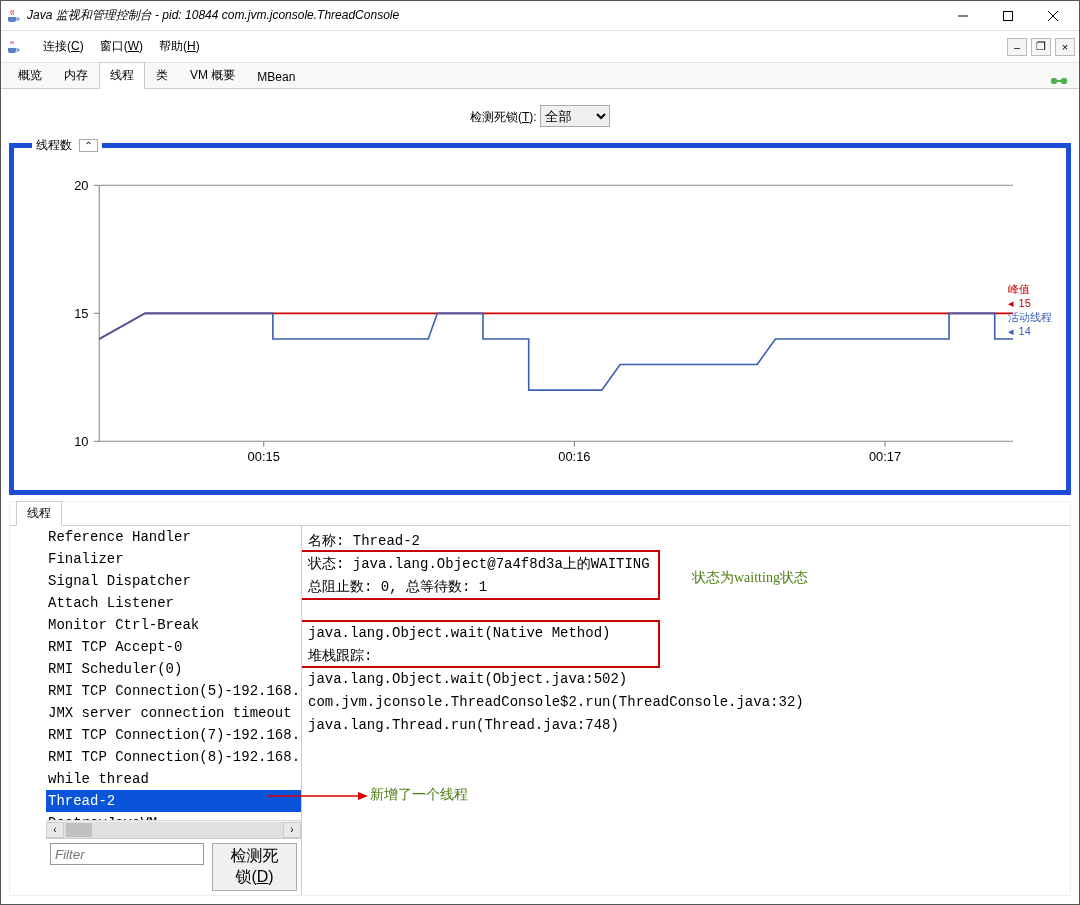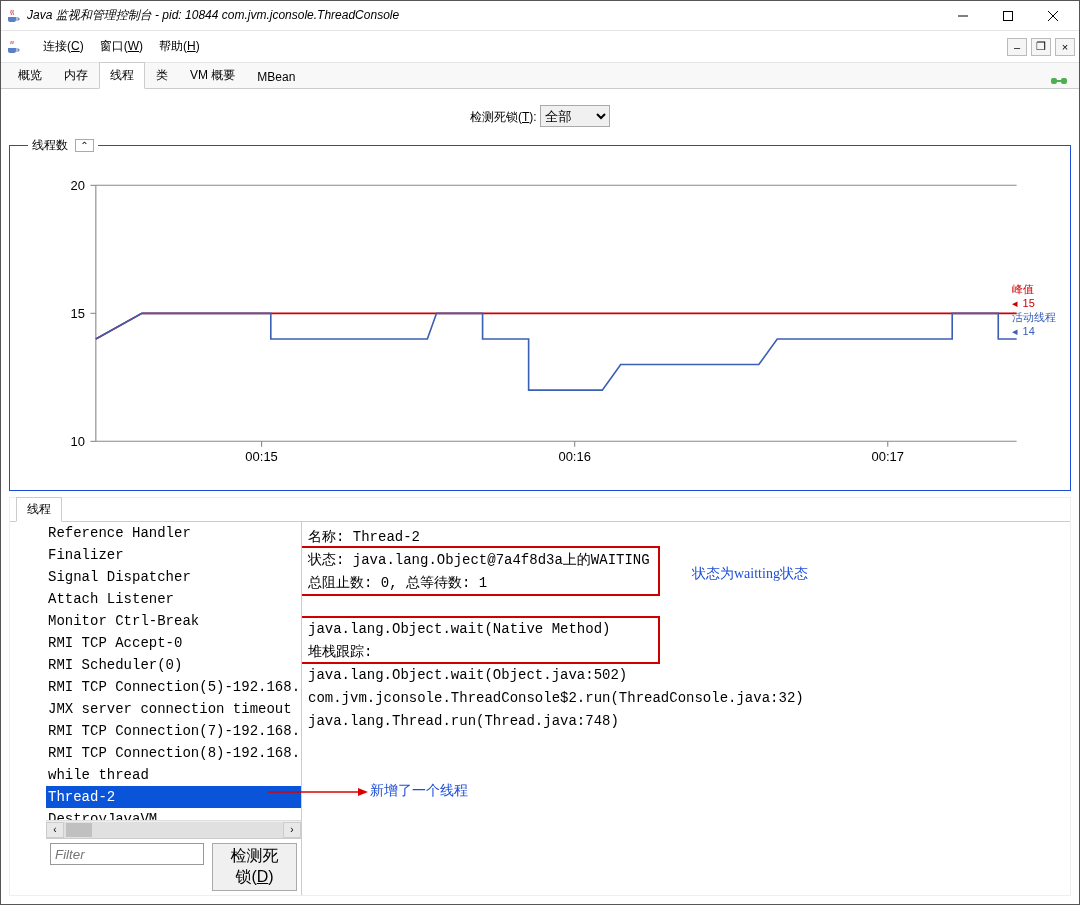--- a/index.html
+++ b/index.html
@@ -16,21 +16,21 @@
 .menu-item .u { text-decoration: underline; }
 .inner-controls { margin-left: auto; display: flex; gap: 4px; }
 .inner-btn { width: 20px; height: 18px; border: 1px solid #bbb; background: #f5f5f5; font-size: 11px; display: flex; align-items: center; justify-content: center; }
 .tabs { height: 26px; display: flex; align-items: flex-end; padding: 0 6px; background: #f8f8f8; border-bottom: 1px solid #ccc; }
 .tab { padding: 4px 10px; font-size: 12px; border: 1px solid transparent; border-bottom: none; cursor: pointer; }
 .tab.active { background: #fff; border-color: #ccc; border-bottom: 1px solid #fff; margin-bottom: -1px; }
 .green-plug { margin-left: auto; width: 20px; height: 14px; margin-right: 4px; }
 .content { flex: 1; padding: 8px; display: flex; flex-direction: column; gap: 6px; overflow: hidden; }
 .time-range { text-align: center; padding: 8px 0 4px; }
 .time-range select { width: 70px; height: 22px; border: 1px solid #aaa; background: #f0f0f0; }
-.chart-fieldset { border: 1px solid #1d4ed8; position: relative; padding: 10px 10px 6px 10px; flex: 0 0 350px; }
+.chart-fieldset { border: 5px solid #1d4ed8; position: relative; padding: 10px 10px 6px 10px; flex: 0 0 350px; }
 .chart-fieldset legend { font-size: 12px; padding: 0 4px; margin-left: 8px; }
 .chart-fieldset .collapse-btn { border: 1px solid #aaa; padding: 0 4px; font-size: 10px; margin-left: 4px; }
 .chart-area { width: 100%; height: 320px; position: relative; }
 .chart-svg { width: 100%; height: 100%; }
 .chart-labels { position: absolute; right: 4px; top: 118px; font-size: 11px; line-height: 14px; text-align: left; }
 .chart-labels .peak-label { color: #c00; }
 .chart-labels .peak-val { color: #c00; margin-left: 2px; }
 .chart-labels .live-label { color: #3b5fb3; }
 .chart-labels .live-val { color: #3b5fb3; margin-left: 2px; }
 .lower { border: 1px solid #eee; display: flex; flex-direction: column; flex: 1; min-height: 0; }
@@ -44,21 +44,21 @@
 .scrollbar-h { height: 18px; background: #f0f0f0; border-top: 1px solid #ddd; display: flex; align-items: center; }
 .sb-btn { width: 18px; height: 16px; border: 1px solid #ccc; background: #e8e8e8; display: flex; align-items: center; justify-content: center; font-size: 10px; }
 .sb-track { flex: 1; height: 16px; background: #e0e0e0; }
 .sb-thumb { width: 26px; height: 14px; background: #c0c0c0; margin: 1px 0 0 2px; }
 .filter-row { display: flex; gap: 8px; padding: 4px; border-top: 1px solid #ccc; }
 .filter-input { width: 154px; height: 22px; border: 1px solid #999; padding: 4px 4px; font-style: italic; color: #777; }
 .deadlock-btn { padding: 2px 12px; border: 1px solid #aaa; background: #f0f0f0; font-size: 16px; }
 .detail { flex: 1; font-family: "Courier New", monospace; font-size: 14px; line-height: 23px; padding: 4px 6px; position: relative; overflow: hidden; }
 .detail-line { white-space: nowrap; }
 .red-box { border: 2px solid #c00; position: absolute; }
-.ann-text { color: #1d4ed8; font-family: "SimSun", serif; font-size: 14px; position: absolute; }
+.ann-text { color: #4d7c0f; font-family: "SimSun", serif; font-size: 14px; position: absolute; }
 .ann-arrow { position: absolute; }
 .java-cup svg { display: block; }
 </style>
 </head>
 <body>
 
 <div class="window">
 
   <div class="titlebar">
     <span class="java-icon java-cup">

